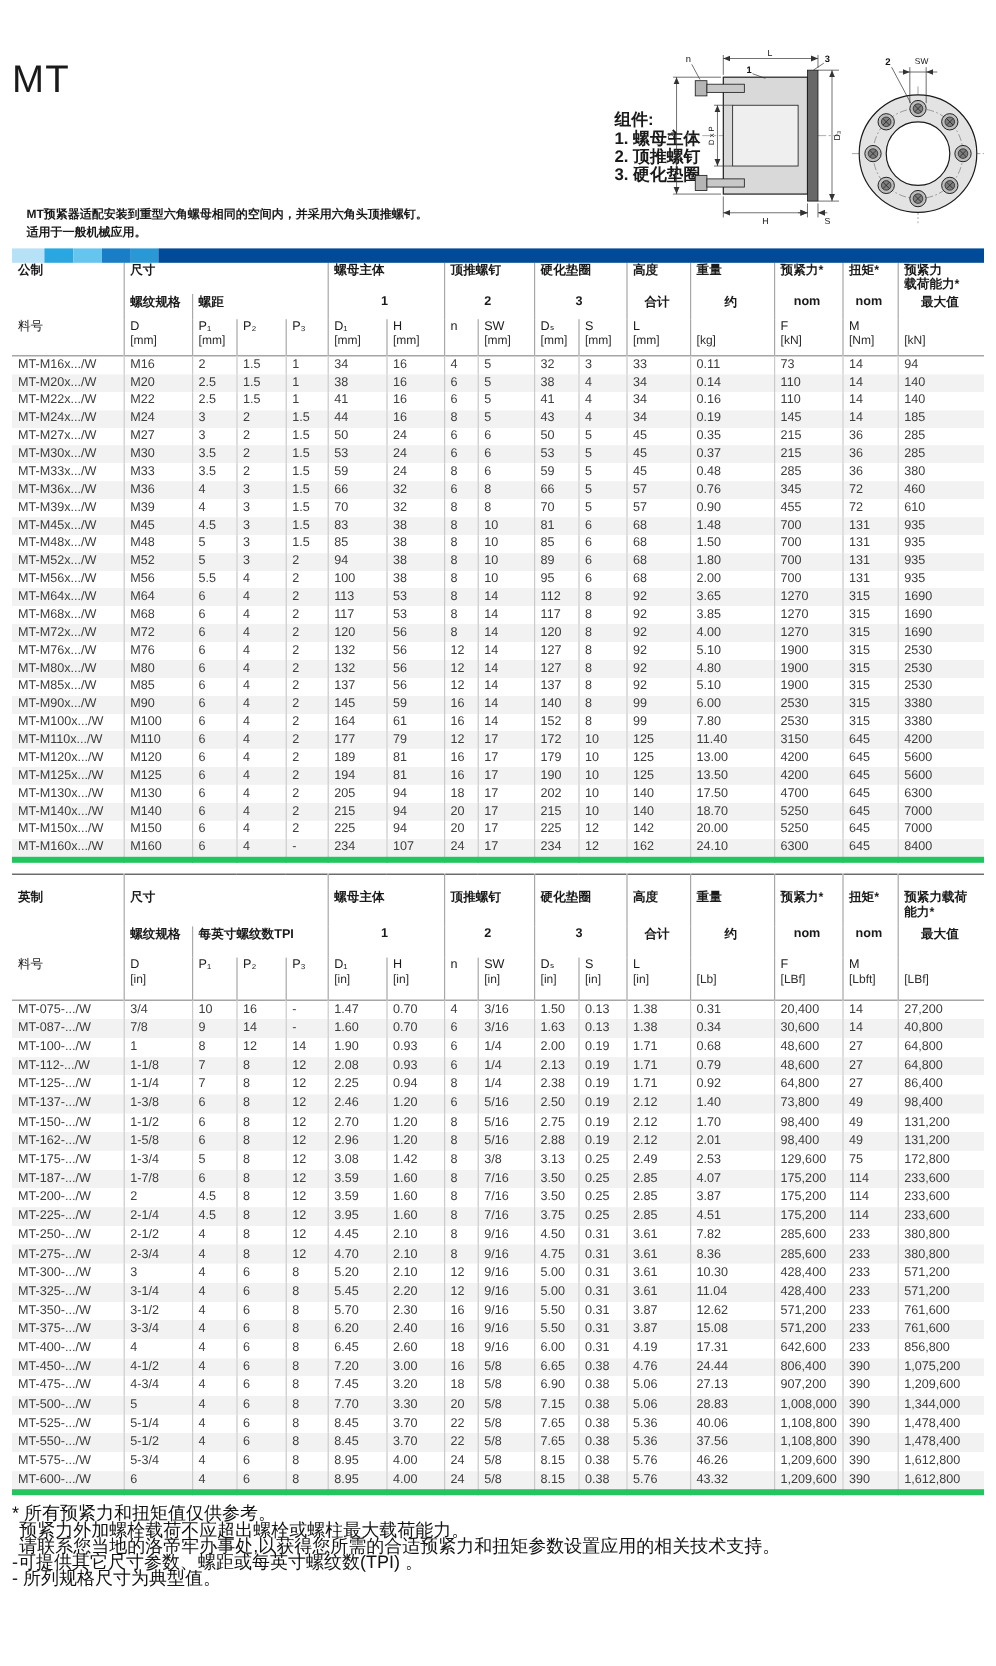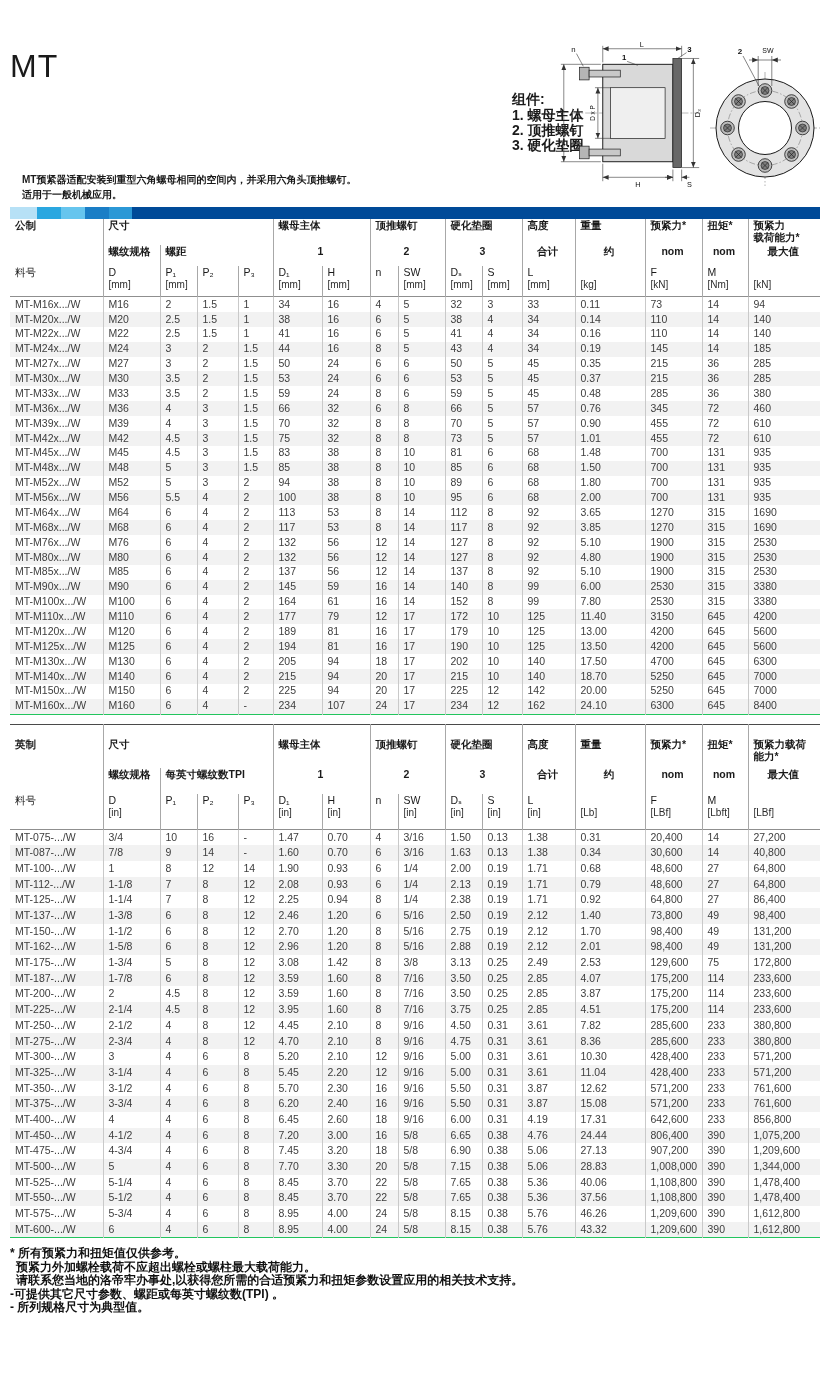--- a/index.html
+++ b/index.html
@@ -21,39 +21,39 @@
 
   
   .accent-bar{display:flex;height:12px;width:810px;margin:0 10px;}
   .accent-bar div{height:100%;}
 
   
   table.dtable{width:810px;margin:0 10px;border-collapse:collapse;table-layout:fixed;}
   table.dtable th,table.dtable td{border-left:1px solid #c9c9c9;overflow:hidden;white-space:nowrap;}
   table.dtable th:first-child,table.dtable td:first-child{border-left:none;}
   table.dtable thead{border-bottom:1px solid #8f8f8f;}
-  table.dtable{border-bottom:1px solid #22c55e;}
+  table.dtable{border-bottom:5px solid #22c55e;}
   table.dtable thead th{border-left-color:#a8a8a8;text-align:left;font-size:10.5px;vertical-align:top;padding:0 2px 0 5px;}
   tr.h1 th{padding-top:7px;height:26px;font-weight:bold;line-height:12px;}
   tr.h2 th{height:21px;vertical-align:bottom;padding-bottom:4px;font-weight:bold;}
   tr.h2 th.c{text-align:center;padding-left:0;}
   tr.h3 th{height:30px;}
   tr.h3 .sym{height:13px;font-weight:normal;line-height:13px;}
   tr.h3 .unit{height:12px;font-weight:normal;font-size:10px;line-height:11px;color:#2c2c2c;}
   table.dtable tbody td{font-size:10.5px;line-height:11.5px;padding:1.7px 2px 1.7px 5px;color:#3d3d3d;}
   table.dtable tbody tr:nth-child(even){background:#f2f2f2;}
 
   table.itable{margin-top:9px;border-top:1.5px solid #4a4a4a;}
   table.itable tr.h1 th{padding-top:13px;height:30px;}
   table.itable tr.h2 th{height:26px;}
   table.itable tr.h3 th{height:35px;}
   table.itable tbody td{padding-top:2.1px;padding-bottom:2.1px;}
 
   
-  .footnotes{margin:9px 10px 0 10px;font-size:12px;font-weight:700;line-height:13.5px;color:#111;}
+  .footnotes{margin:9px 10px 0 10px;font-size:15px;font-weight:400;line-height:13.5px;color:#111;}
   .footnotes .pad{padding-left:6px;}
 </style>
 </head>
 <body>
 
 <div class="page">
 
   <div class="hd">
     <div class="title-block">
       <div class="brand">MT</div>
@@ -490,38 +490,20 @@
           <td>8</td>
           <td>70</td>
           <td>5</td>
           <td>57</td>
           <td>0.90</td>
           <td>455</td>
           <td>72</td>
           <td>610</td>
         </tr>
         <tr>
-          <td>MT-M42x.../W</td>
-          <td>M42</td>
-          <td>4.5</td>
-          <td>3</td>
-          <td>1.5</td>
-          <td>75</td>
-          <td>32</td>
-          <td>8</td>
-          <td>8</td>
-          <td>73</td>
-          <td>5</td>
-          <td>57</td>
-          <td>1.01</td>
-          <td>455</td>
-          <td>72</td>
-          <td>610</td>
-        </tr>
-        <tr>
           <td>MT-M45x.../W</td>
           <td>M45</td>
           <td>4.5</td>
           <td>3</td>
           <td>1.5</td>
           <td>83</td>
           <td>38</td>
           <td>8</td>
           <td>10</td>
           <td>81</td>
@@ -611,20 +593,38 @@
           <td>4</td>
           <td>2</td>
           <td>117</td>
           <td>53</td>
           <td>8</td>
           <td>14</td>
           <td>117</td>
           <td>8</td>
           <td>92</td>
           <td>3.85</td>
+          <td>1270</td>
+          <td>315</td>
+          <td>1690</td>
+        </tr>
+        <tr>
+          <td>MT-M72x.../W</td>
+          <td>M72</td>
+          <td>6</td>
+          <td>4</td>
+          <td>2</td>
+          <td>120</td>
+          <td>56</td>
+          <td>8</td>
+          <td>14</td>
+          <td>120</td>
+          <td>8</td>
+          <td>92</td>
+          <td>4.00</td>
           <td>1270</td>
           <td>315</td>
           <td>1690</td>
         </tr>
         <tr>
           <td>MT-M76x.../W</td>
           <td>M76</td>
           <td>6</td>
           <td>4</td>
           <td>2</td>

